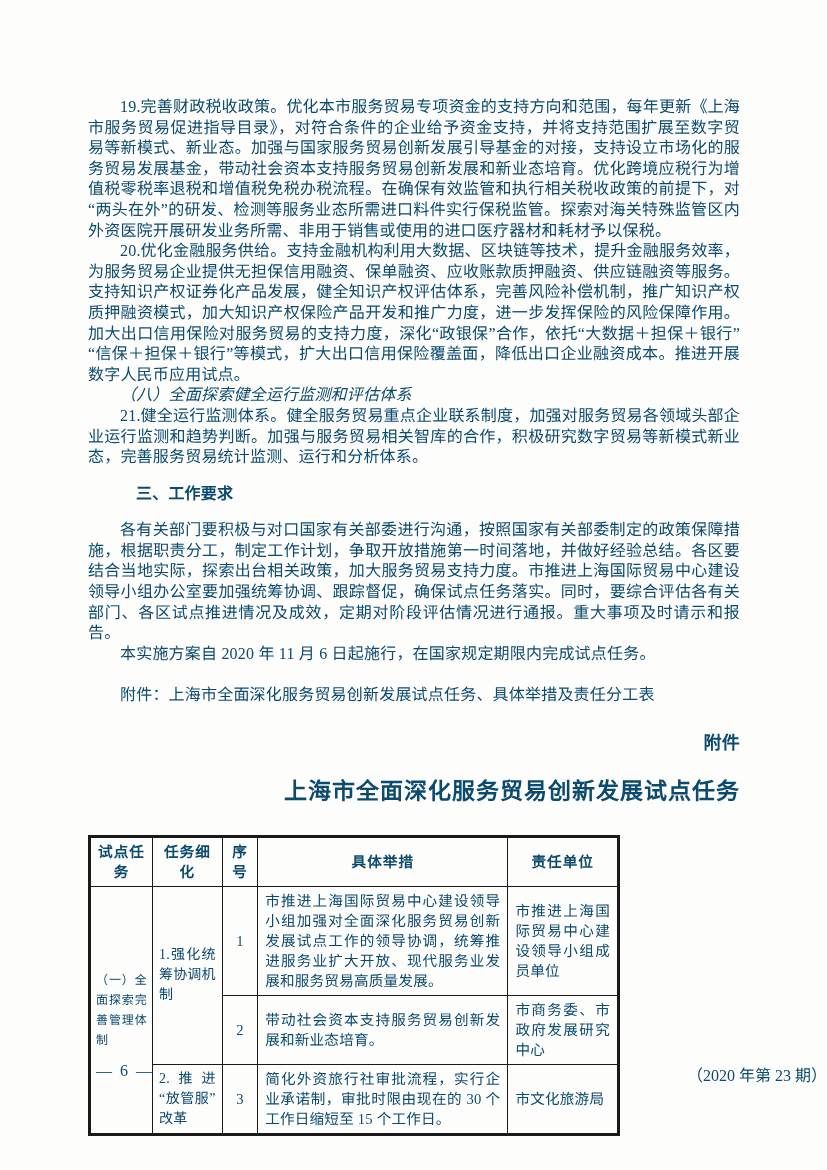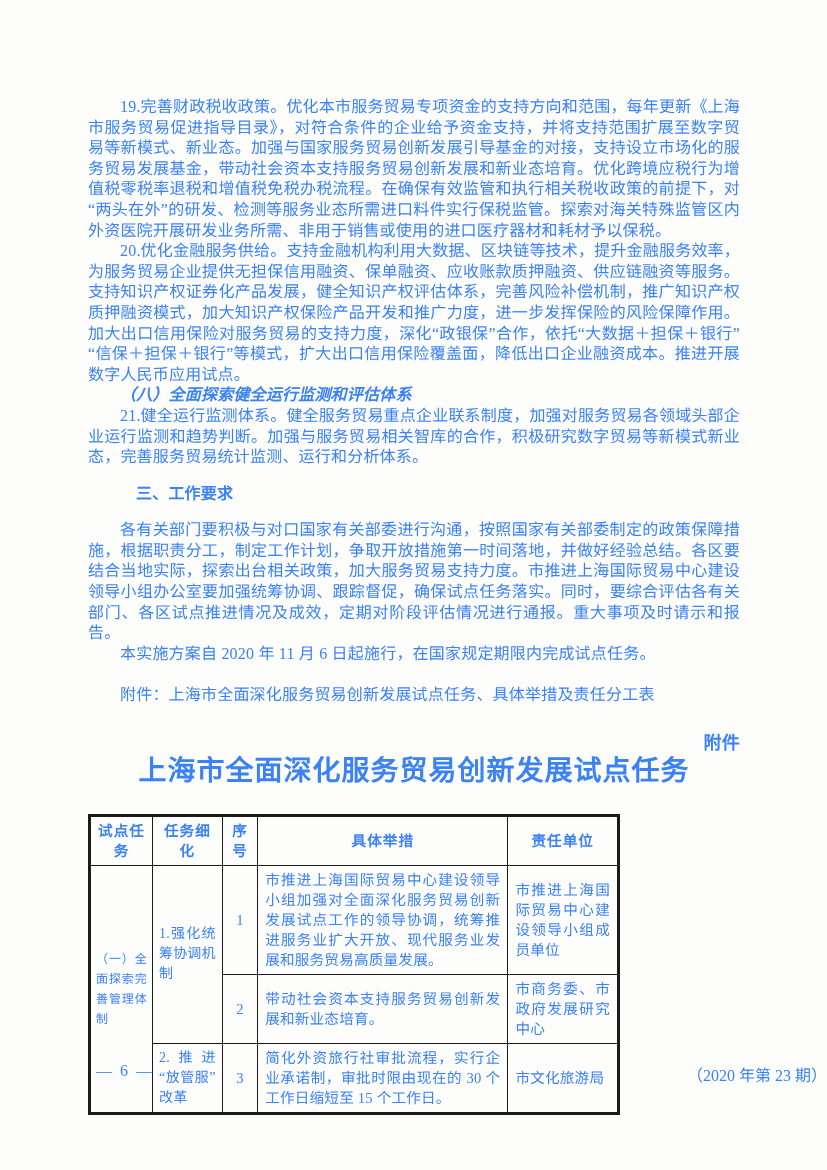--- a/index.html
+++ b/index.html
@@ -2,49 +2,50 @@
 <html lang="zh-CN"><head>
 <meta charset="utf-8">
 <style>
   html, body { margin: 0; padding: 0; background: #e8e8e8; }
   .page {
     position: relative;
     width: 827px;
     height: 1170px;
     margin: 0 auto;
     background: #fdfdfc;
-    color: #3b82f6;
+    color: #0c4a6e;
     font-family: "Liberation Serif", "DejaVu Serif", serif;
     overflow: hidden;
   }
   .content {
     position: absolute;
     left: 88px;
     top: 97px;
     width: 652px;
     font-size: 16px;
     line-height: 20.6px;
     text-align: justify;
     letter-spacing: 0.2px;
   }
   p.para { margin: 0; text-indent: 2em; }
-  p.heading-kai { margin: 0; text-indent: 2em; font-style: italic; font-weight: 700; }
+  p.heading-kai { margin: 0; text-indent: 2em; font-style: italic; font-weight: 400; }
   p.heading-bold { margin: 16px; text-indent: 2em; font-weight: bold; }
   p.attachment-line { margin: 21px 0 0 0; text-indent: 2em; }
   .attachment-label {
     margin-top: 27px;
     font-weight: bold;
     font-size: 18px;
     font-family: "Liberation Sans", "DejaVu Sans", sans-serif;
     text-align: right;
   }
   .doc-title {
-    text-align: center;
+    margin-top: 21px;
+    text-align: right;
     font-weight: bold;
-    font-size: 28px;
+    font-size: 23px;
     line-height: 33px;
     letter-spacing: 1px;
   }
   table.assignment-table {
     margin-top: 27px;
     width: 532px;
     border-collapse: collapse;
     border: 3px solid #1a1a1a;
     font-size: 14.6px;
     line-height: 20px;

